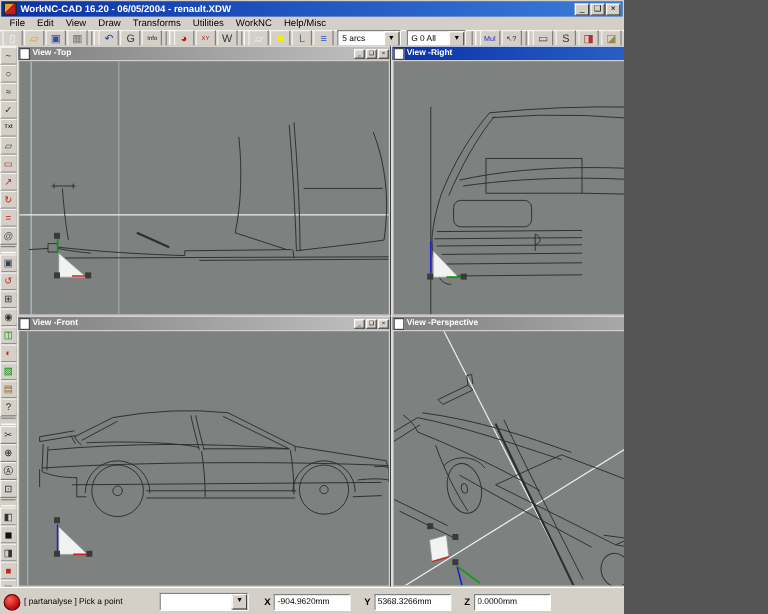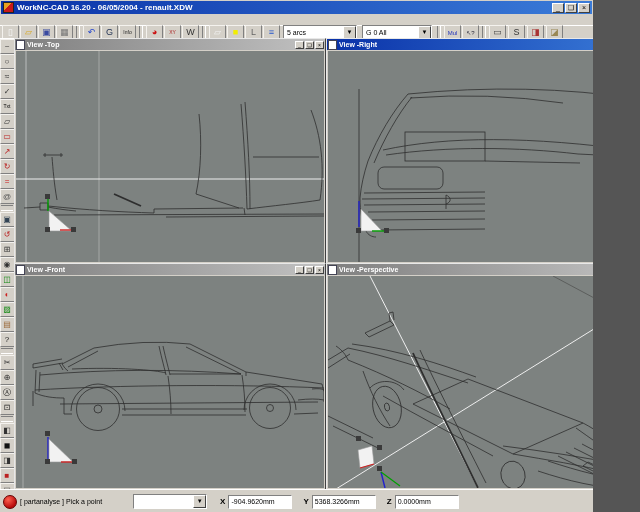--- a/index.html
+++ b/index.html
@@ -1,16 +1,16 @@
 <!DOCTYPE html>
 <html style="--chrome: #d4d0c8; --viewport_bg: #7d8280; --wire: #2e2e2e; --crosshair: #eeeeee; --active_caption_start: #0a32a8; --active_caption_end: #3a7bd8; --inactive_caption_start: #7f7f7f; --inactive_caption_end: #c2c2c2;"><head>
 <meta charset="utf-8">
 <style>
   html,body{margin:0;padding:0;background:#555;}
-  .screen{position:relative;width:593px;height:512px;background:var(--chrome);
+  .screen{position:relative;width:520px;height:512px;background:var(--chrome);
     font-family:"Liberation Sans",sans-serif;overflow:hidden;
     -webkit-font-smoothing:none;}
   
   .titlebar{position:absolute;left:1px;top:1px;right:1px;height:13px;
     background:linear-gradient(to right,var(--active_caption_start),var(--active_caption_end));
     display:flex;align-items:center;padding:0 2px;color:#fff;}
   .app-icon{width:9px;height:9px;margin-right:3px;background:linear-gradient(135deg,#e8a020 0 40%,#c81818 40% 100%);border:1px solid #222;}
   .title-text{font-size:8px;font-weight:bold;white-space:nowrap;flex:1;}
   .winbtns{display:flex;gap:1px;}
   .winbtn{width:12px;height:10px;background:var(--chrome);border:1px solid;
@@ -62,20 +62,30 @@
   <div class="titlebar">
     <span class="app-icon"></span>
     <span class="title-text">WorkNC-CAD 16.20 - 06/05/2004 - renault.XDW</span>
     <span class="winbtns">
       <button class="winbtn">_</button>
       <button class="winbtn">❏</button>
       <button class="winbtn">×</button>
     </span>
   </div>
 
+  <div class="menubar">
+    <span class="menu-item">File</span>
+    <span class="menu-item">Edit</span>
+    <span class="menu-item">View</span>
+    <span class="menu-item">Draw</span>
+    <span class="menu-item">Transforms</span>
+    <span class="menu-item">Utilities</span>
+    <span class="menu-item">WorkNC</span>
+    <span class="menu-item">Help/Misc</span>
+  </div>
 
   <div class="toolbar">
     <span style="display:flex;gap:1px">
         <div class="tb-btn" style="color: rgb(248, 248, 248);">▯</div>
         <div class="tb-btn" style="color: rgb(216, 168, 32);">▱</div>
         <div class="tb-btn" style="color: rgb(58, 74, 160);">▣</div>
         <div class="tb-btn" style="color: rgb(119, 119, 119);">▦</div>
       </span>
     <span class="tb-sep"></span>
     <span style="display:flex;gap:1px">

